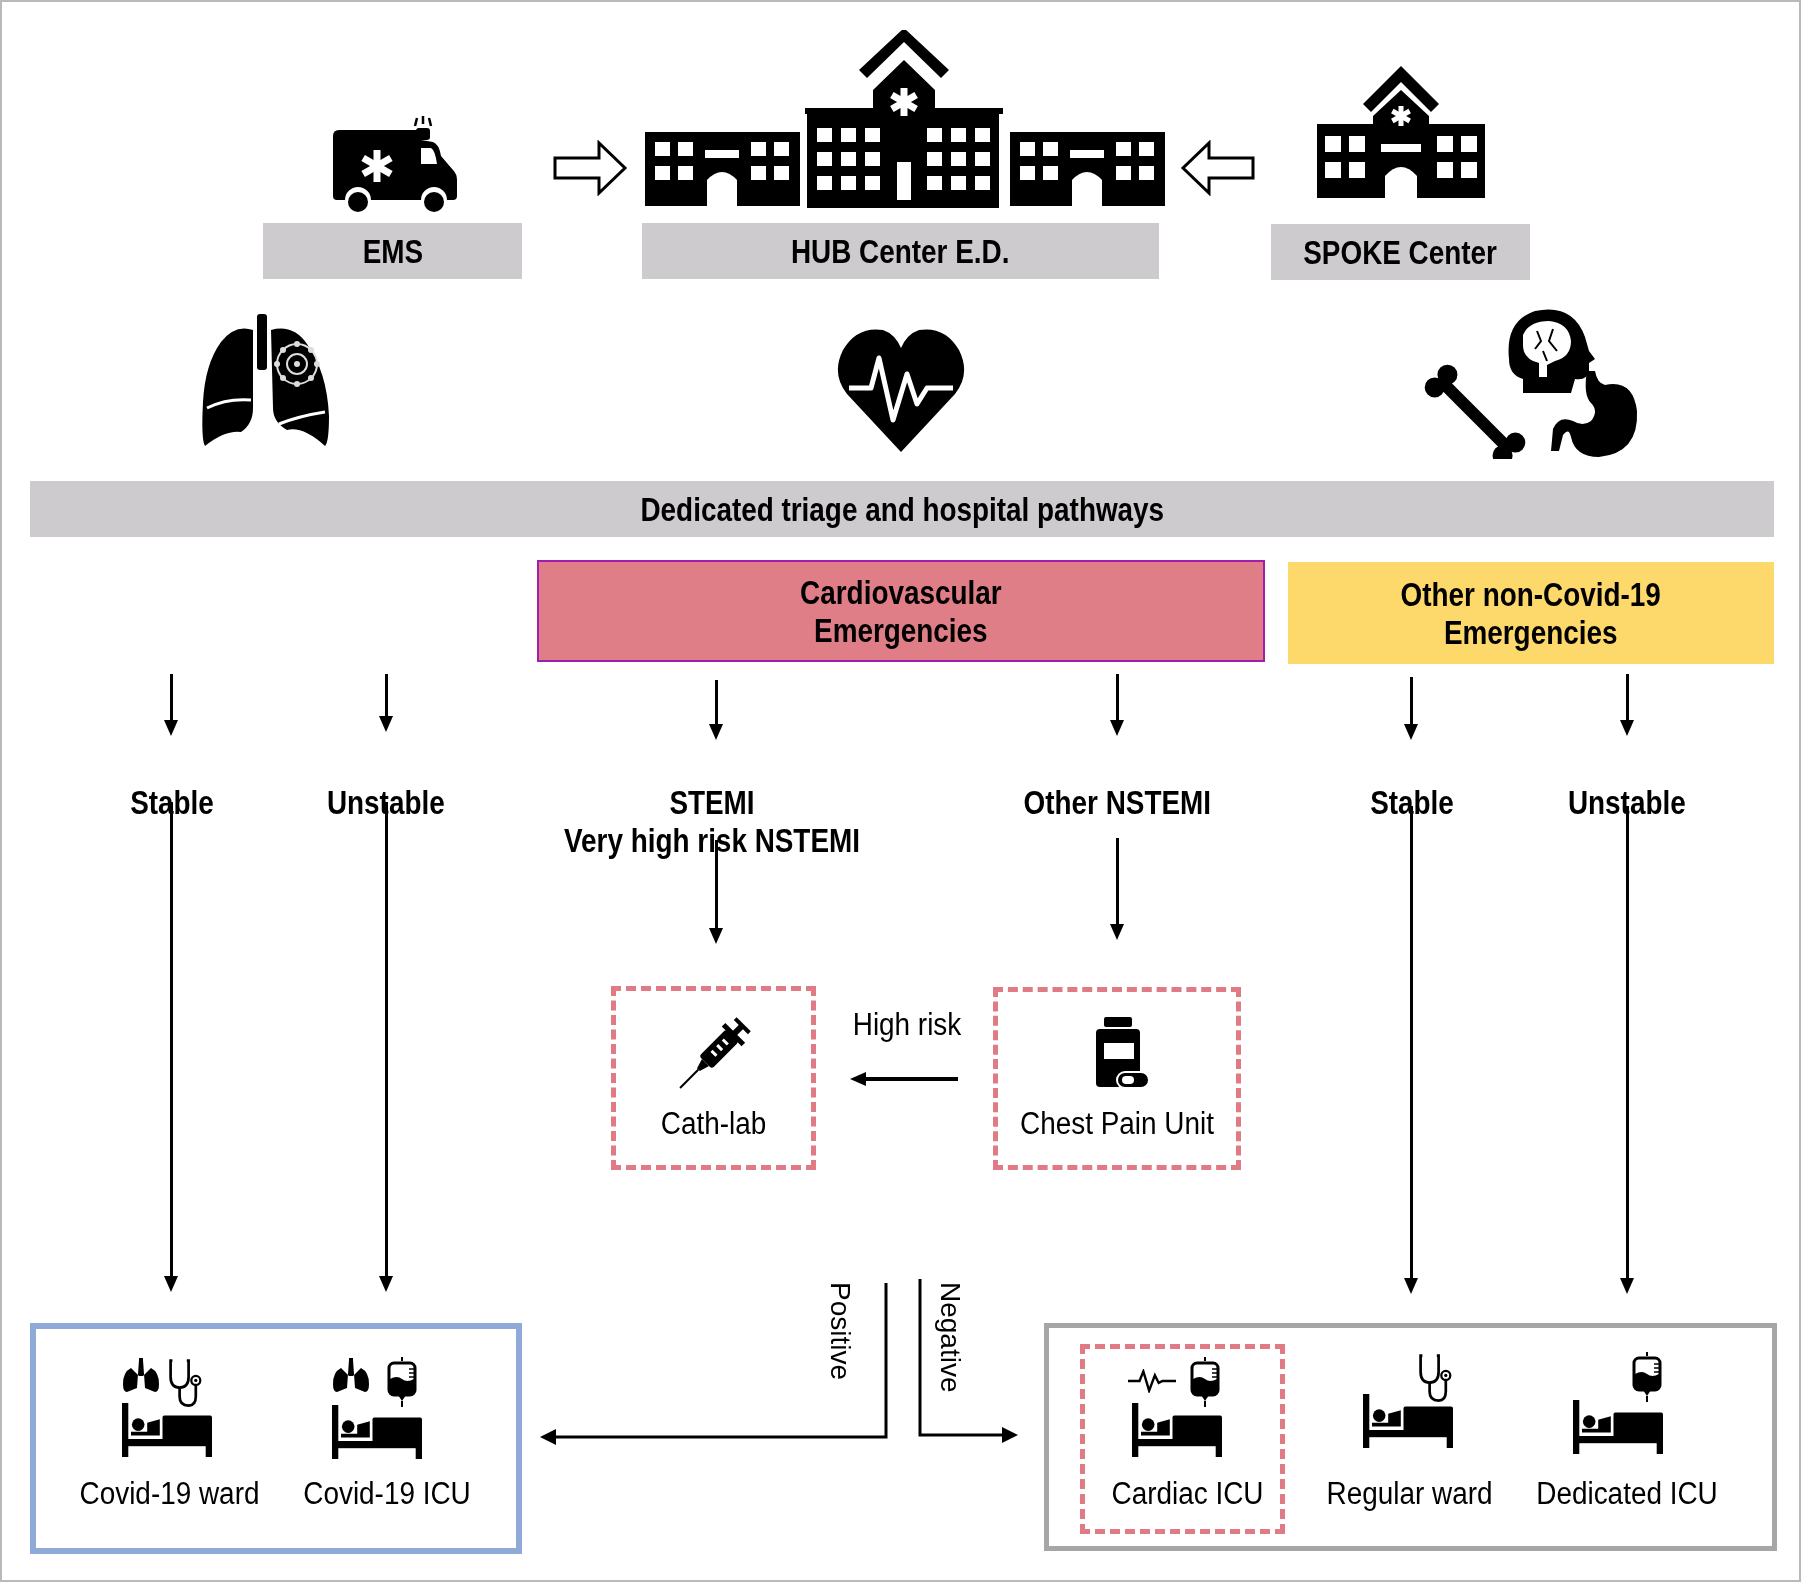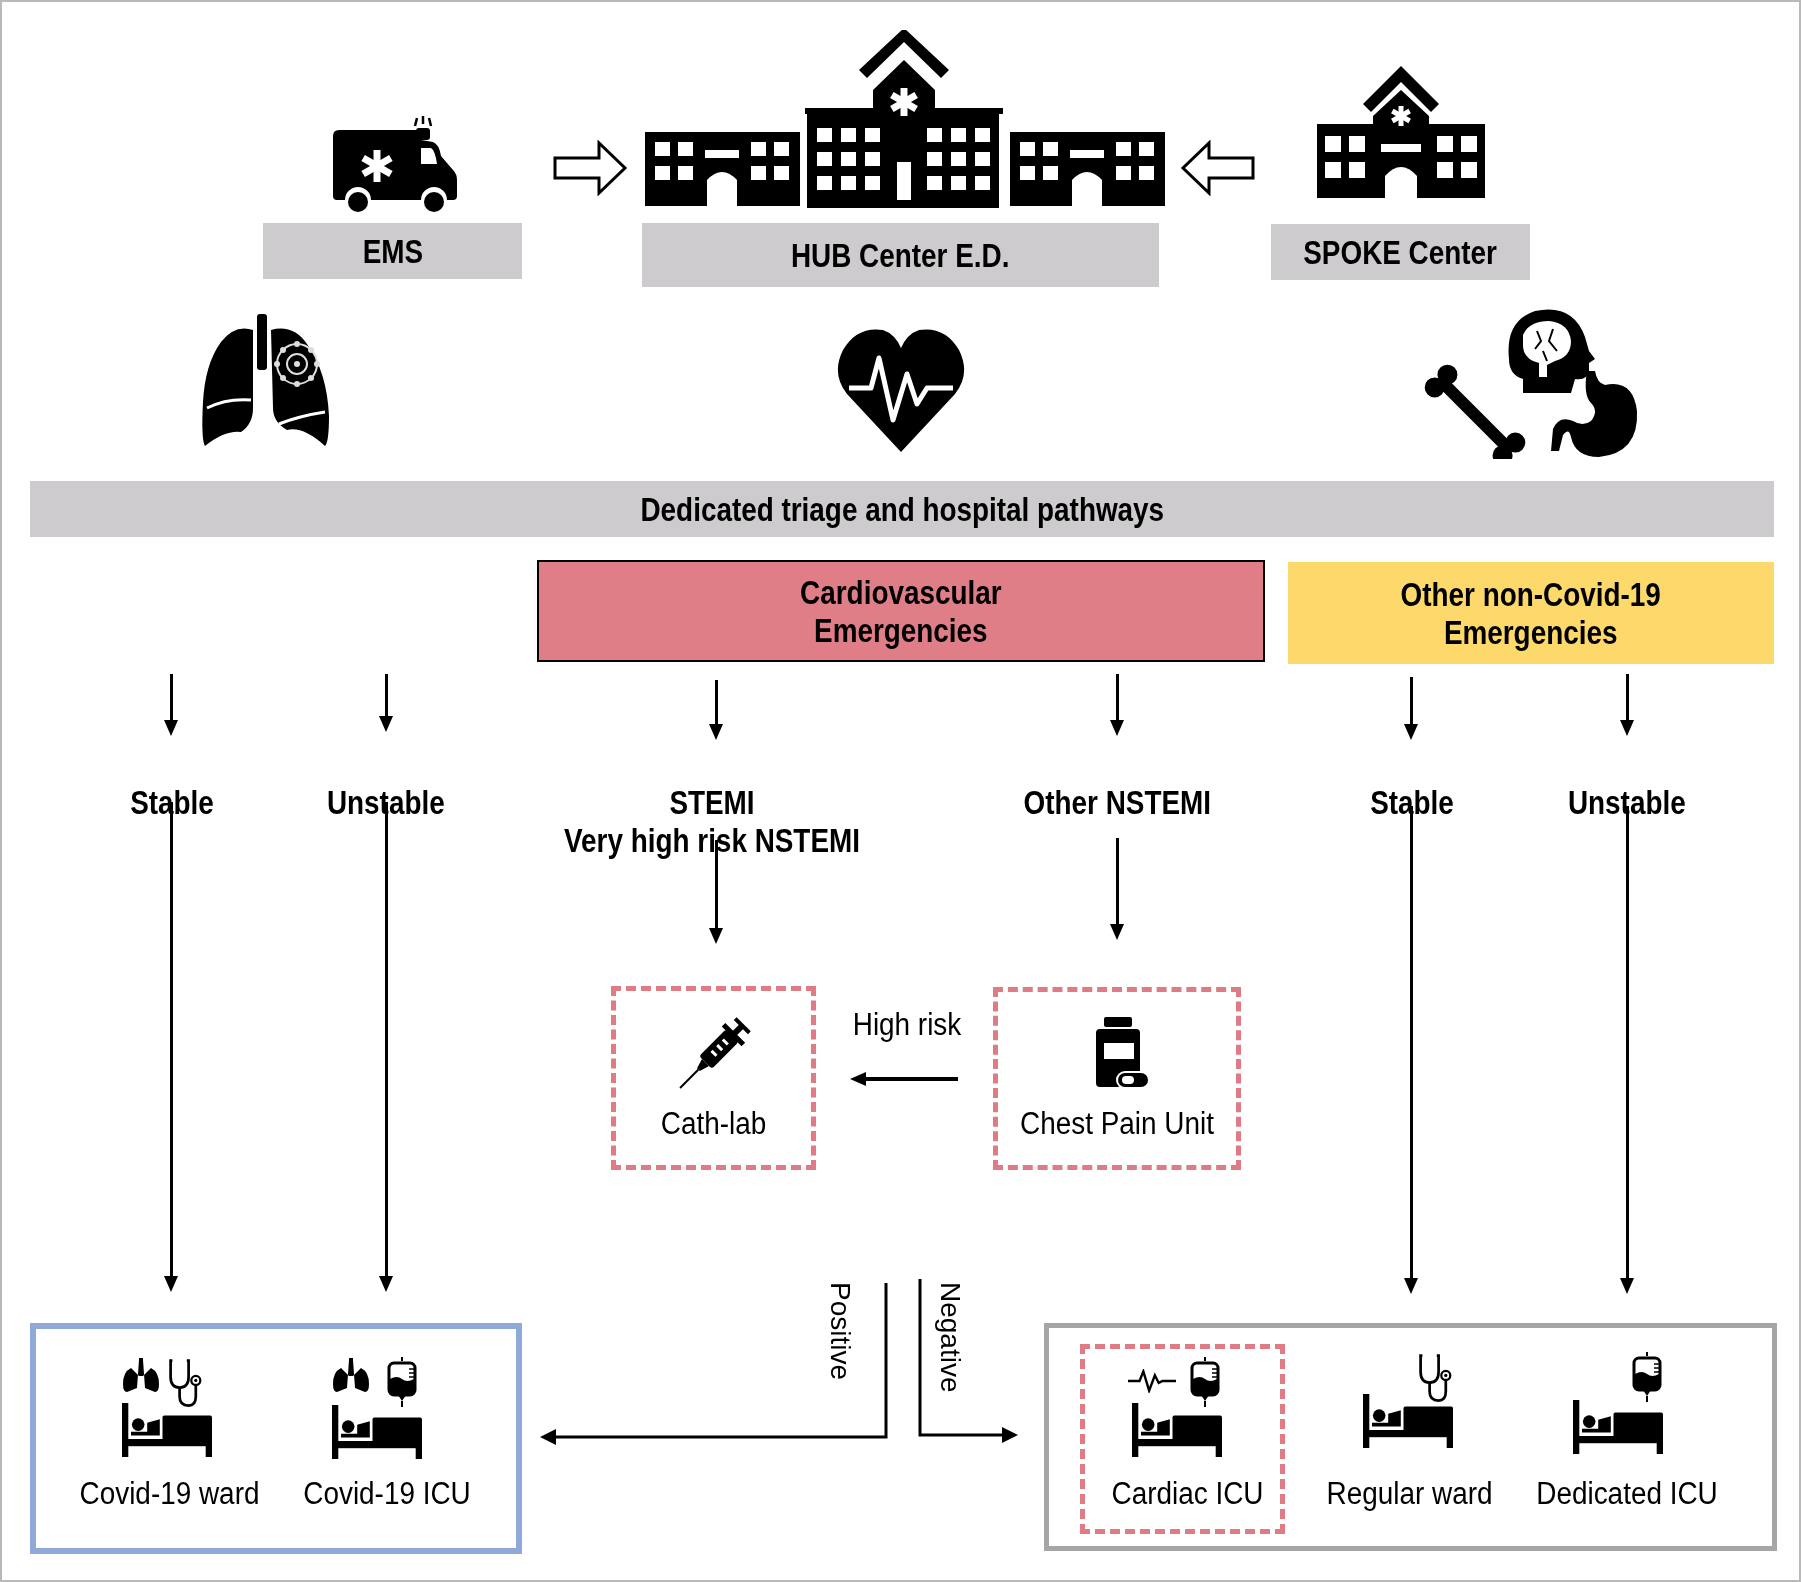--- a/index.html
+++ b/index.html
@@ -171,21 +171,21 @@
           <rect x="144" y="102" width="16" height="16"></rect>
         <rect x="64" y="84" width="40" height="8"></rect>
         <path d="M68 138 L68 116 Q84 98 100 116 L100 138 Z"></path>
       </g>
     </svg>
   </div>
 
   <div class="abs gray-box" style="left:261px;top:221px;width:259px;height:56px;">
     <span class="cond site-label">EMS</span>
   </div>
-  <div class="abs gray-box" style="left:640px;top:221px;width:517px;height:64px;">
+  <div class="abs gray-box" style="left:640px;top:221px;width:517px;height:56px;">
     <span class="cond site-label">HUB Center E.D.</span>
   </div>
   <div class="abs gray-box" style="left:1269px;top:222px;width:259px;height:56px;">
     <span class="cond site-label">SPOKE Center</span>
   </div>
 
   <div class="abs" style="left:193px;top:310px;width:140px;height:138px;">
     <svg width="140" height="138" viewBox="0 0 140 138">
       <rect x="62" y="2" width="10" height="56" rx="3" fill="#000"></rect>
       <path d="M58 18 Q40 12 26 30 Q10 52 8 90 Q6 128 10 134 Q30 118 46 120 Q58 112 58 96 Z" fill="#000"></path>
@@ -233,21 +233,21 @@
       </g>
 
       <path d="M164 64 L172 64 Q174 76 182 78 Q210 72 214 104 Q216 146 176 150 Q152 150 148 130 Q146 120 140 128 L136 144 L128 144 L130 122 Q136 108 150 114 Q160 120 168 114 Q176 104 168 96 Q160 88 164 64 Z" fill="#000"></path>
     </svg>
   </div>
 
   <div class="abs gray-box" style="left:28px;top:479px;width:1744px;height:56px;">
     <span class="cond triage">Dedicated triage and hospital pathways</span>
   </div>
 
-  <div class="abs cat-box" style="left:535px;top:558px;width:728px;height:102px;background:#e07e88;border:2px solid #000000;">
+  <div class="abs cat-box" style="left:535px;top:558px;width:728px;height:102px;background:#e07e88;border:2px solid #a21caf;">
     <div class="cond cat-label">
       <div>Cardiovascular</div>
       <div>Emergencies</div>
     </div>
   </div>
   <div class="abs cat-box" style="left:1286px;top:560px;width:486px;height:102px;background:#fdd86a;">
     <div class="cond cat-label">
       <div>Other non-Covid-19</div>
       <div>Emergencies</div>
     </div>

